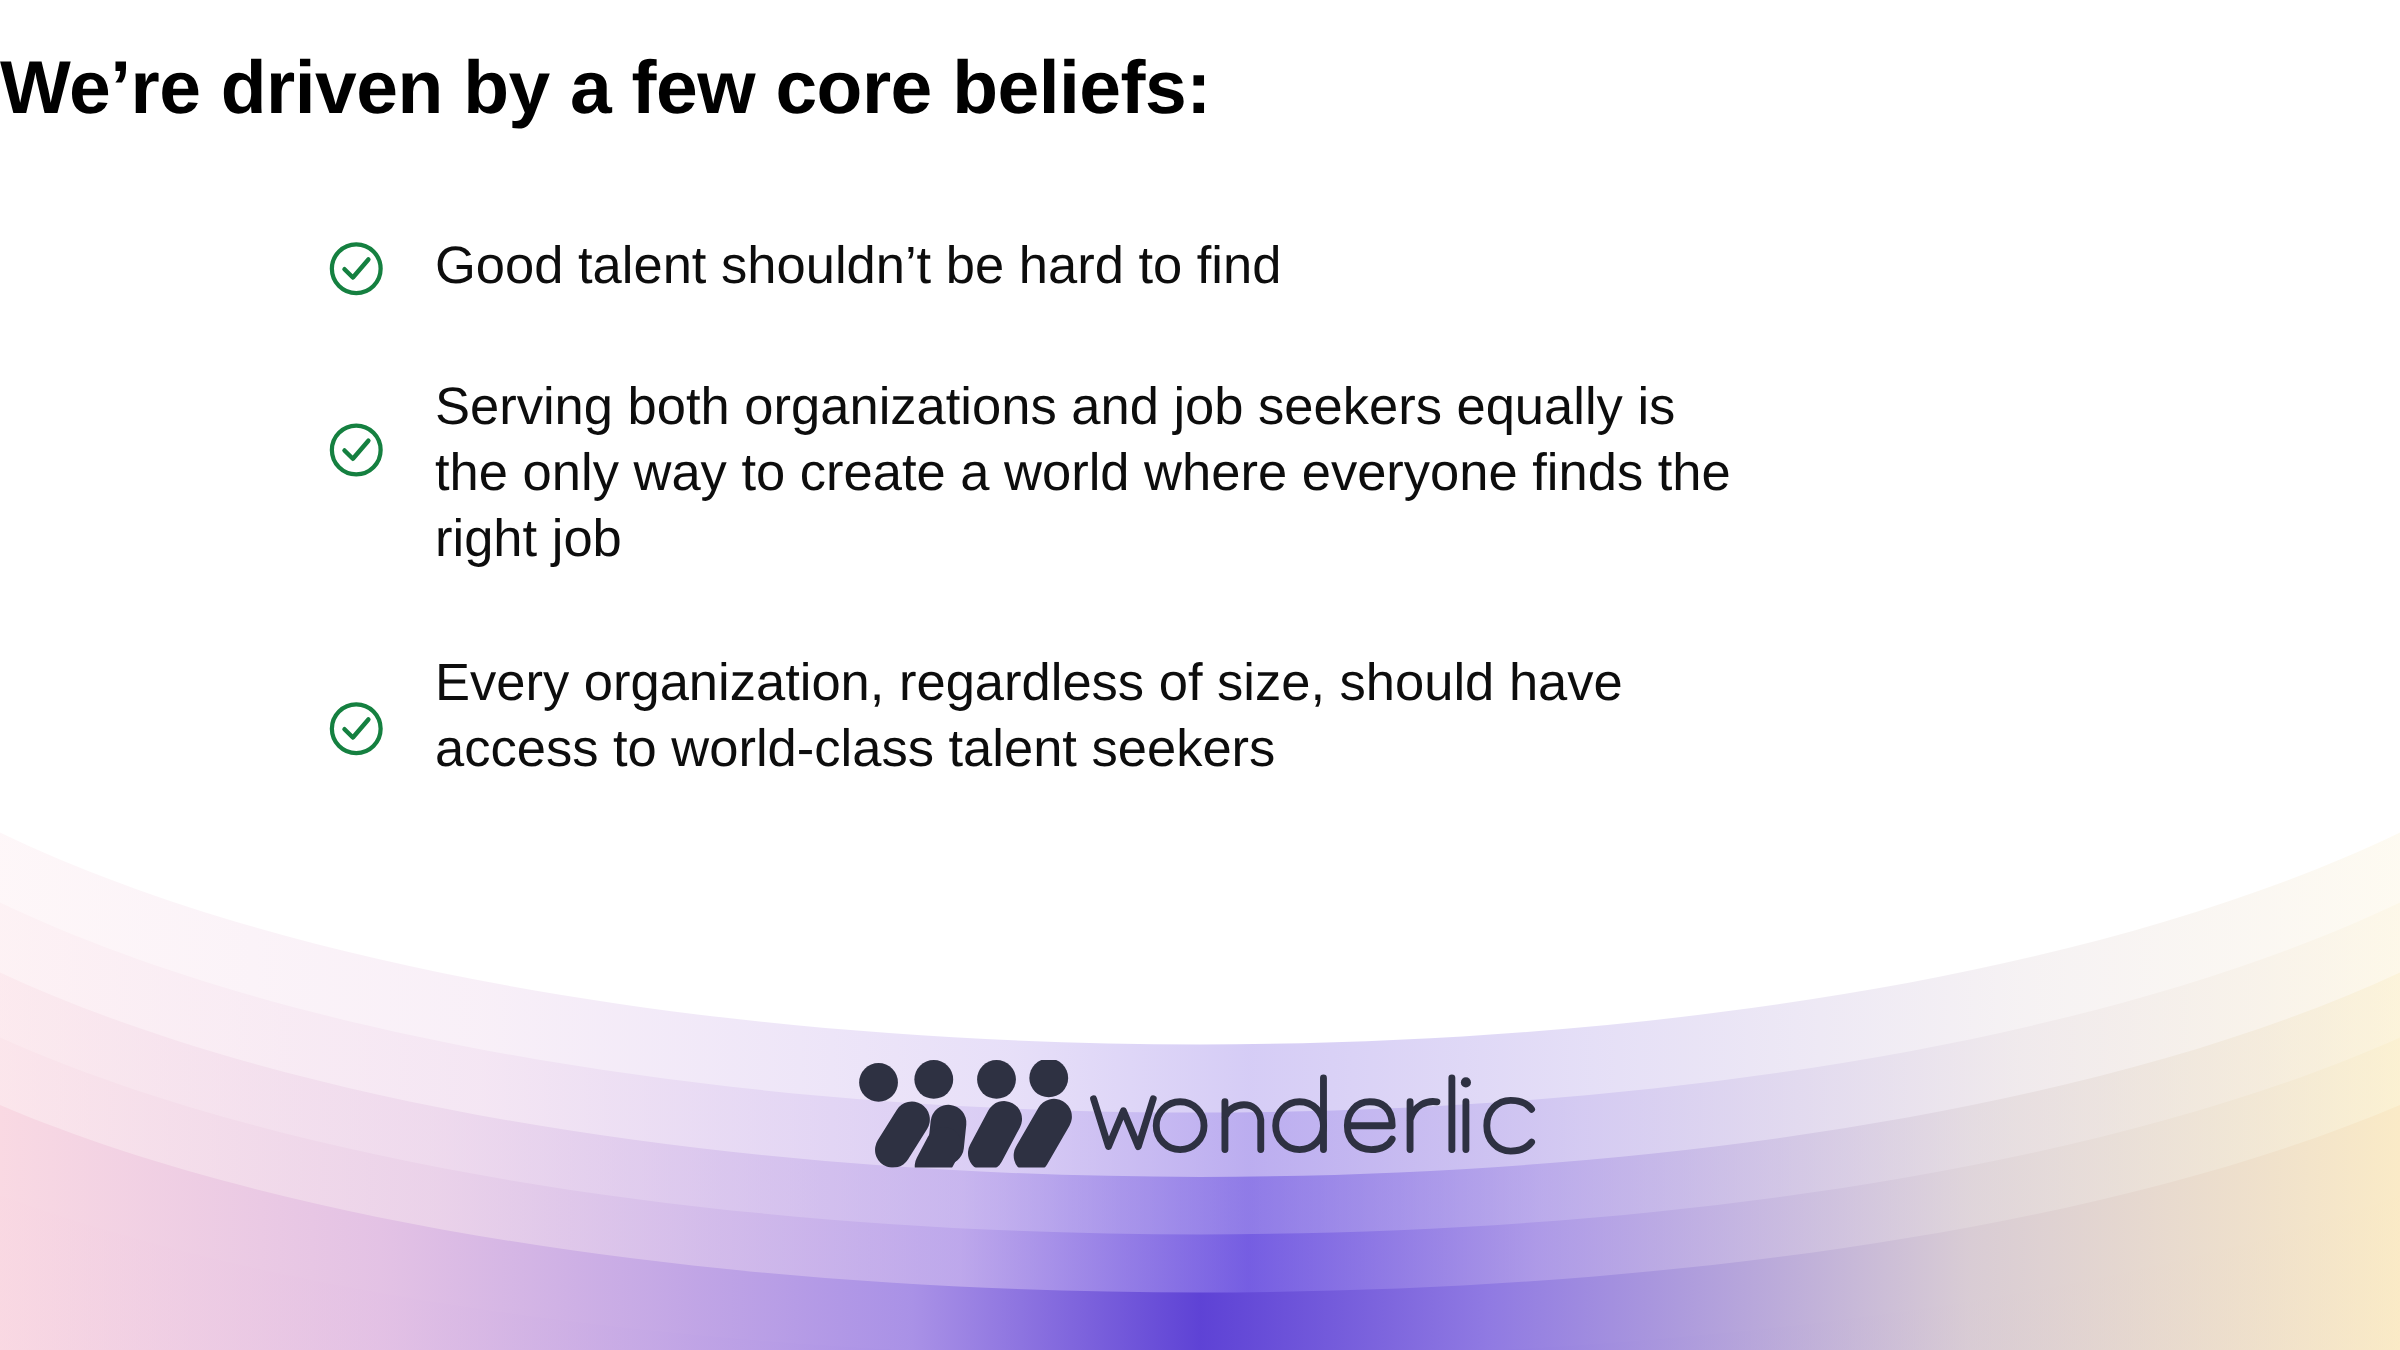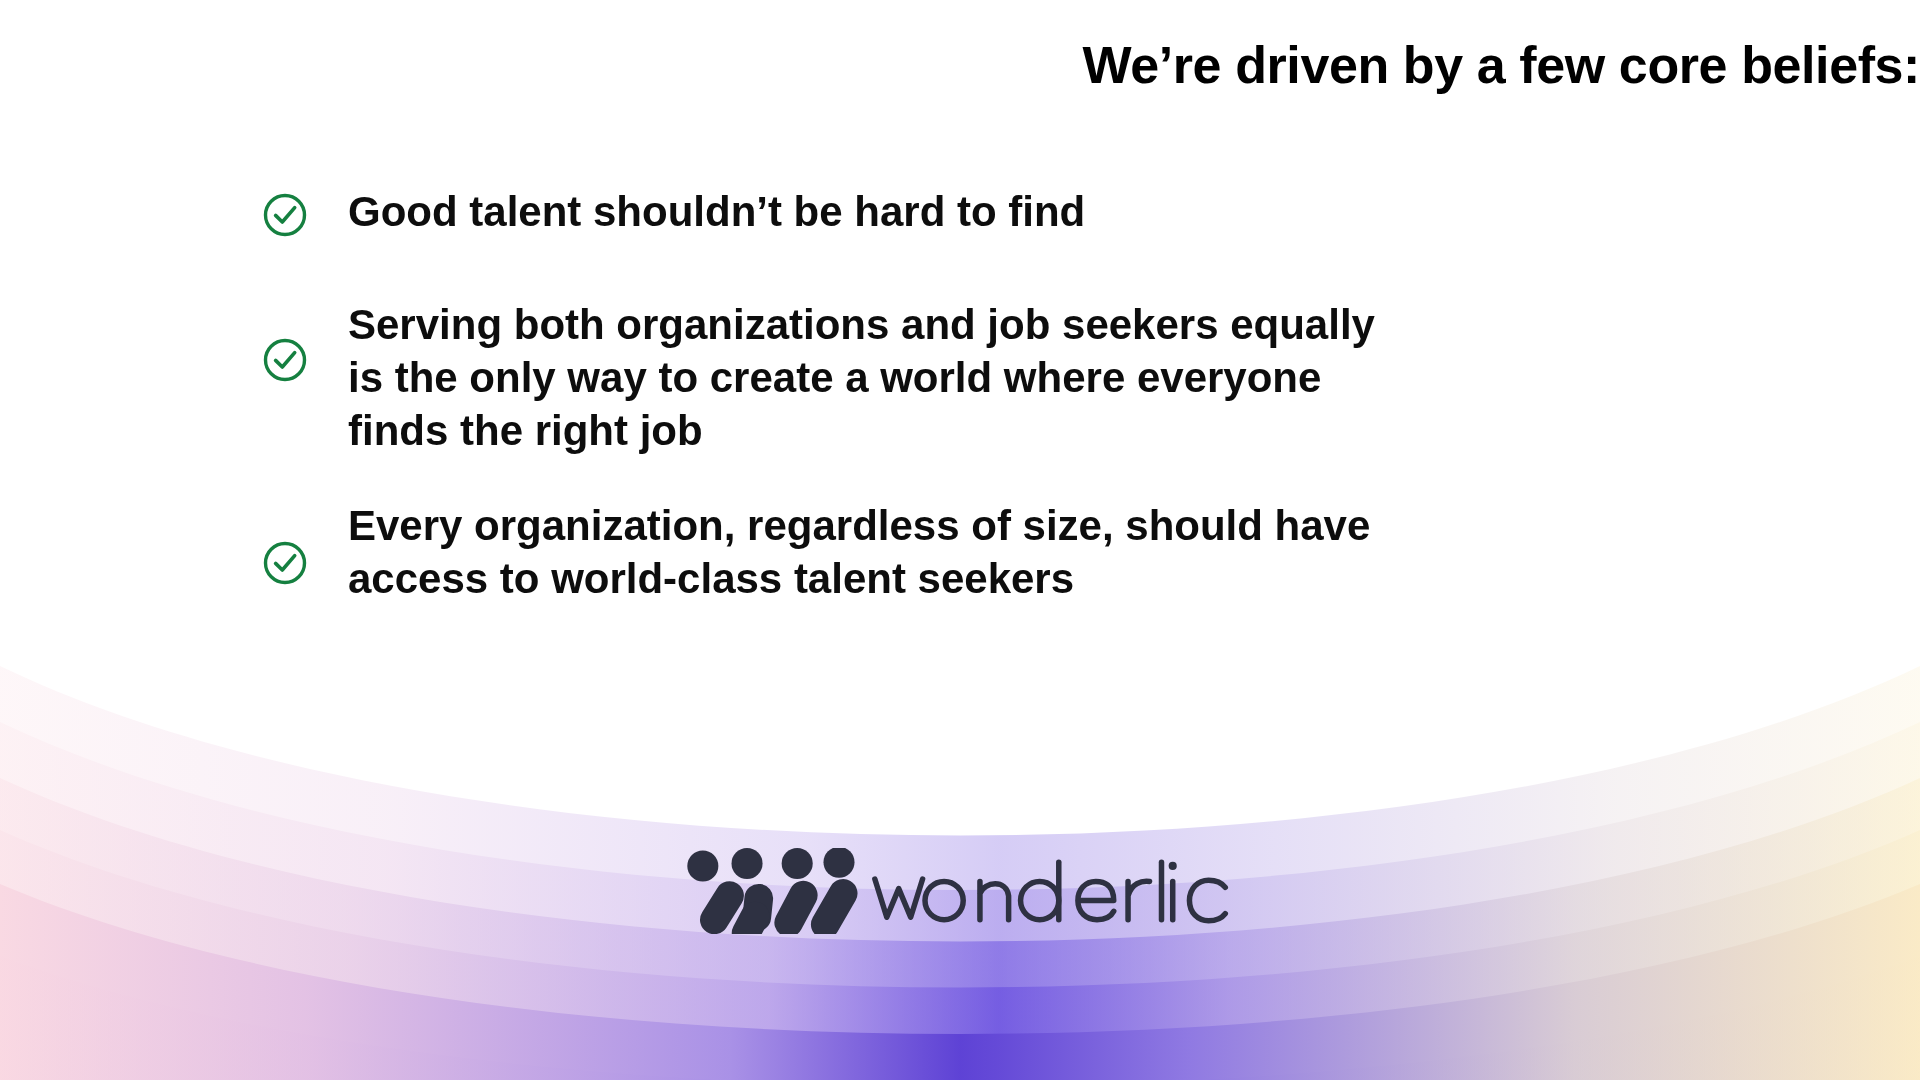--- a/index.html
+++ b/index.html
@@ -37,22 +37,22 @@
     width: 1920px;
     height: 420px;
   }
 
   
   .title {
     position: absolute;
     left: 0;
     top: 38px;
     width: 1920px;
-    text-align: right;
-    font-size: 52px;
+    text-align: left;
+    font-size: 60px;
     line-height: 1.05;
     font-weight: 700;
     letter-spacing: -0.4px;
     color: #000000;
     white-space: nowrap;
   }
 
   
   .beliefs {
     position: absolute;
@@ -73,29 +73,29 @@
     height: 46px;
     margin-right: 40px;
   }
   .belief-icon svg { display: block; width: 46px; height: 46px; }
 
   .belief-text {
     flex: 1 1 auto;
     font-size: 42px;
     line-height: 1.26;
     color: #0d0d0d;
-    font-weight: 700;
+    font-weight: 400;
     max-width: 1050px;
   }
 
   
   .belief.b1 .belief-icon { margin-top: 6px; }
   .belief.b1 { margin-bottom: 60px; }
   .belief.b2 .belief-icon { margin-top: 38px; }
-  .belief.b2 { margin-bottom: 42px; }
+  .belief.b2 { margin-bottom: 62px; }
   .belief.b3 .belief-icon { margin-top: 40px; }
 
   
   .logo {
     position: absolute;
     left: 50%;
     transform: translateX(-50%);
     top: 848px;
     display: flex;
     align-items: center;

